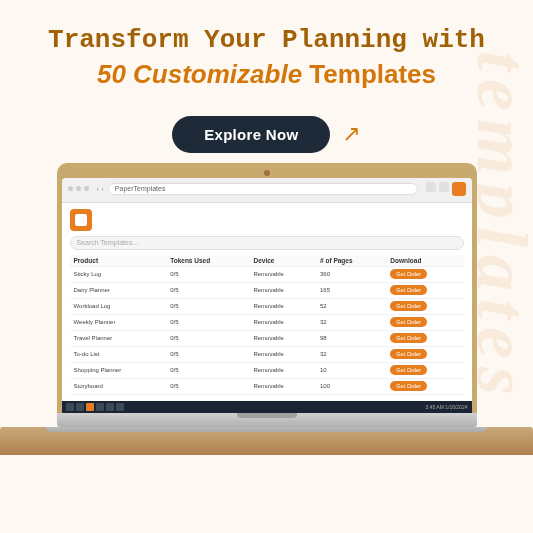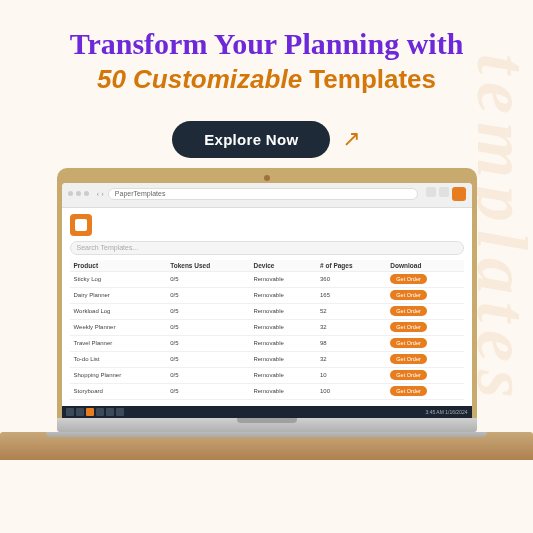--- a/index.html
+++ b/index.html
@@ -39,24 +39,24 @@
       width: 100%;
     }
 
     .headline {
       text-align: center;
       padding: 24px 30px 10px;
       line-height: 1.3;
     }
 
     .headline-line1 {
-      font-size: 30px;
+      font-size: 26px;
       font-weight: 800;
-      color: #6d28d9;
-      font-family: Liberation Serif, serif;
+      color: #a16207;
+      font-family: Liberation Mono, monospace;
     }
 
     .headline-line2 {
       font-size: 26px;
       font-weight: 700;
       color: #d4770a;
       font-family: 'Arial Black', Arial, sans-serif;
     }
 
     .headline-line2 em {

